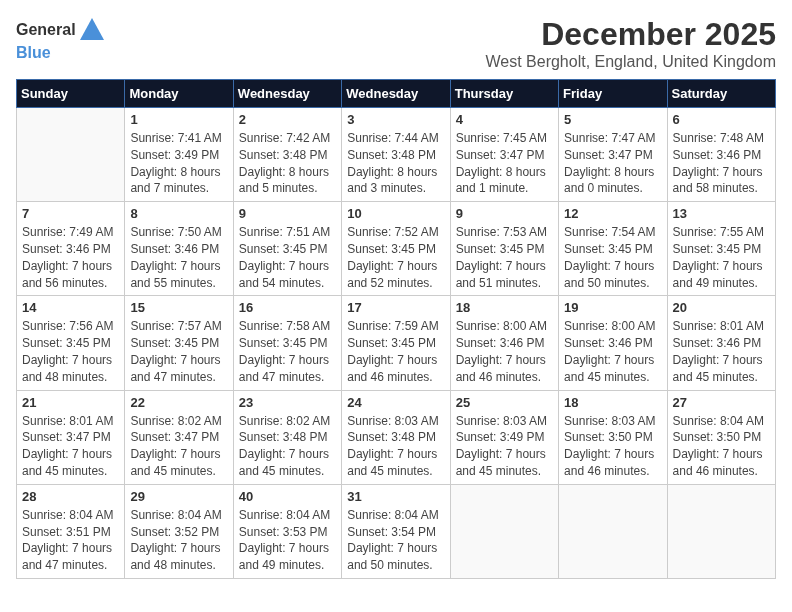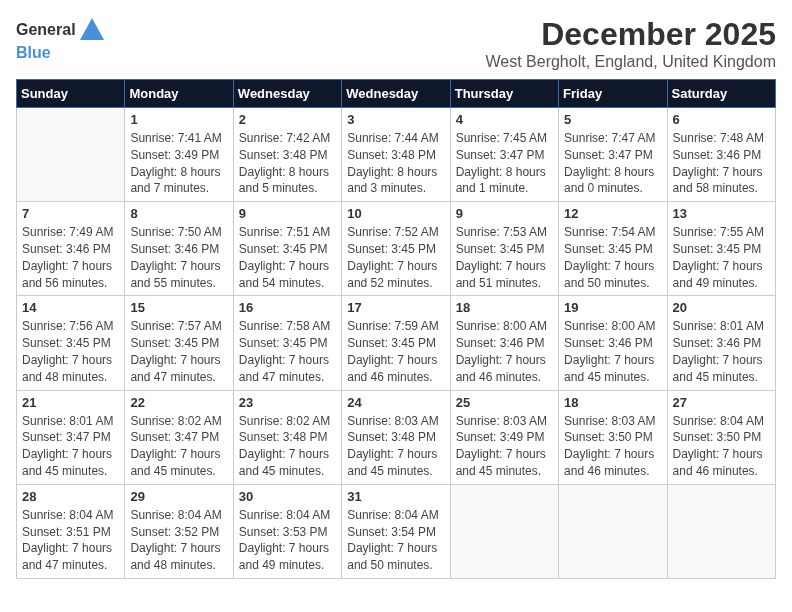--- a/index.html
+++ b/index.html
@@ -238,21 +238,21 @@
       <tr>
         <td>
           <div class="day-number">28</div>
           <div class="day-info">Sunrise: 8:04 AM<br>Sunset: 3:51 PM<br>Daylight: 7 hours and 47 minutes.</div>
         </td>
         <td>
           <div class="day-number">29</div>
           <div class="day-info">Sunrise: 8:04 AM<br>Sunset: 3:52 PM<br>Daylight: 7 hours and 48 minutes.</div>
         </td>
         <td>
-          <div class="day-number">30</div>
+          <div class="day-number">40</div>
           <div class="day-info">Sunrise: 8:04 AM<br>Sunset: 3:53 PM<br>Daylight: 7 hours and 49 minutes.</div>
         </td>
         <td>
           <div class="day-number">31</div>
           <div class="day-info">Sunrise: 8:04 AM<br>Sunset: 3:54 PM<br>Daylight: 7 hours and 50 minutes.</div>
         </td>
         <td class="empty-cell"></td>
         <td class="empty-cell"></td>
         <td class="empty-cell"></td>
       </tr>

